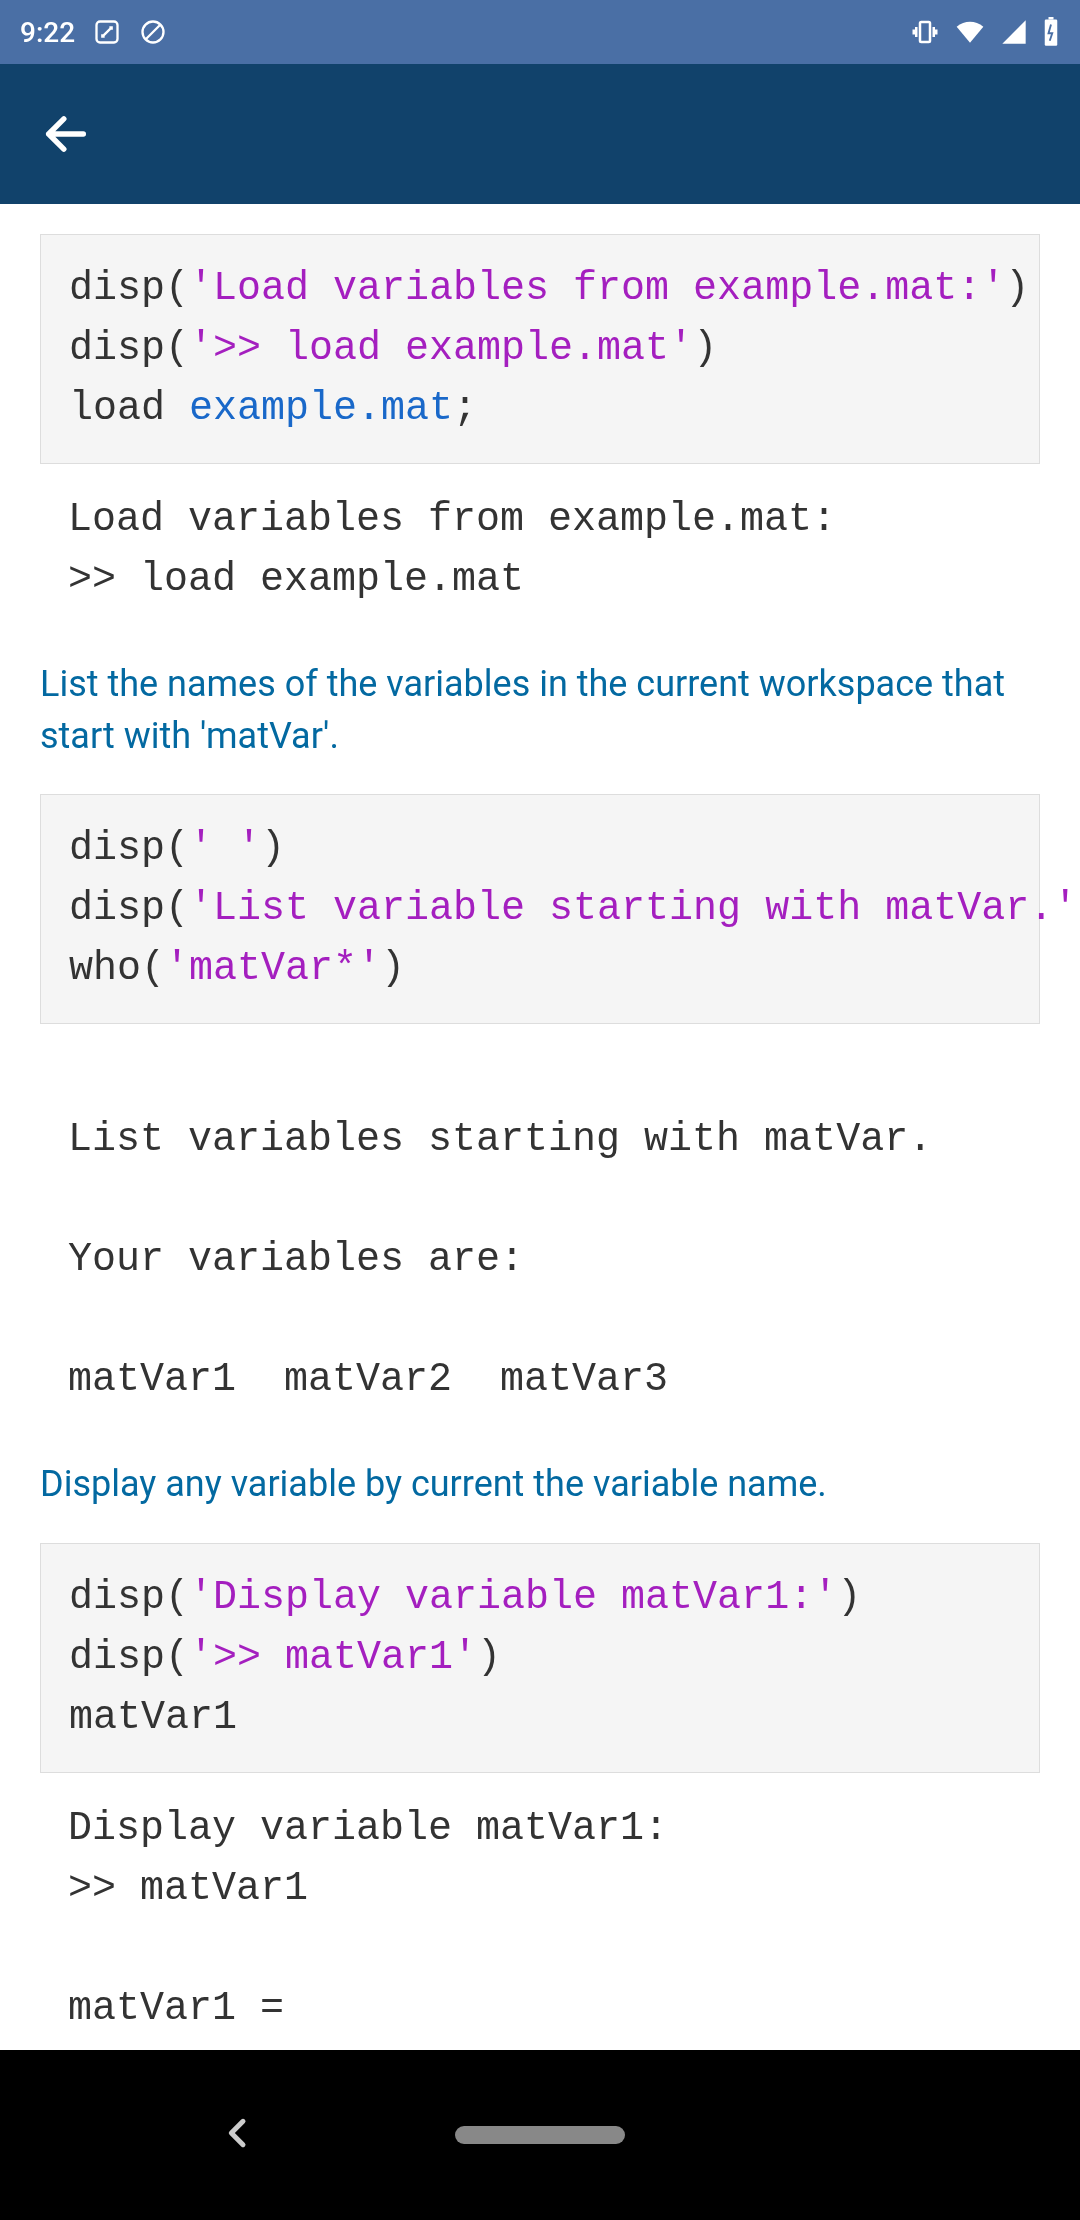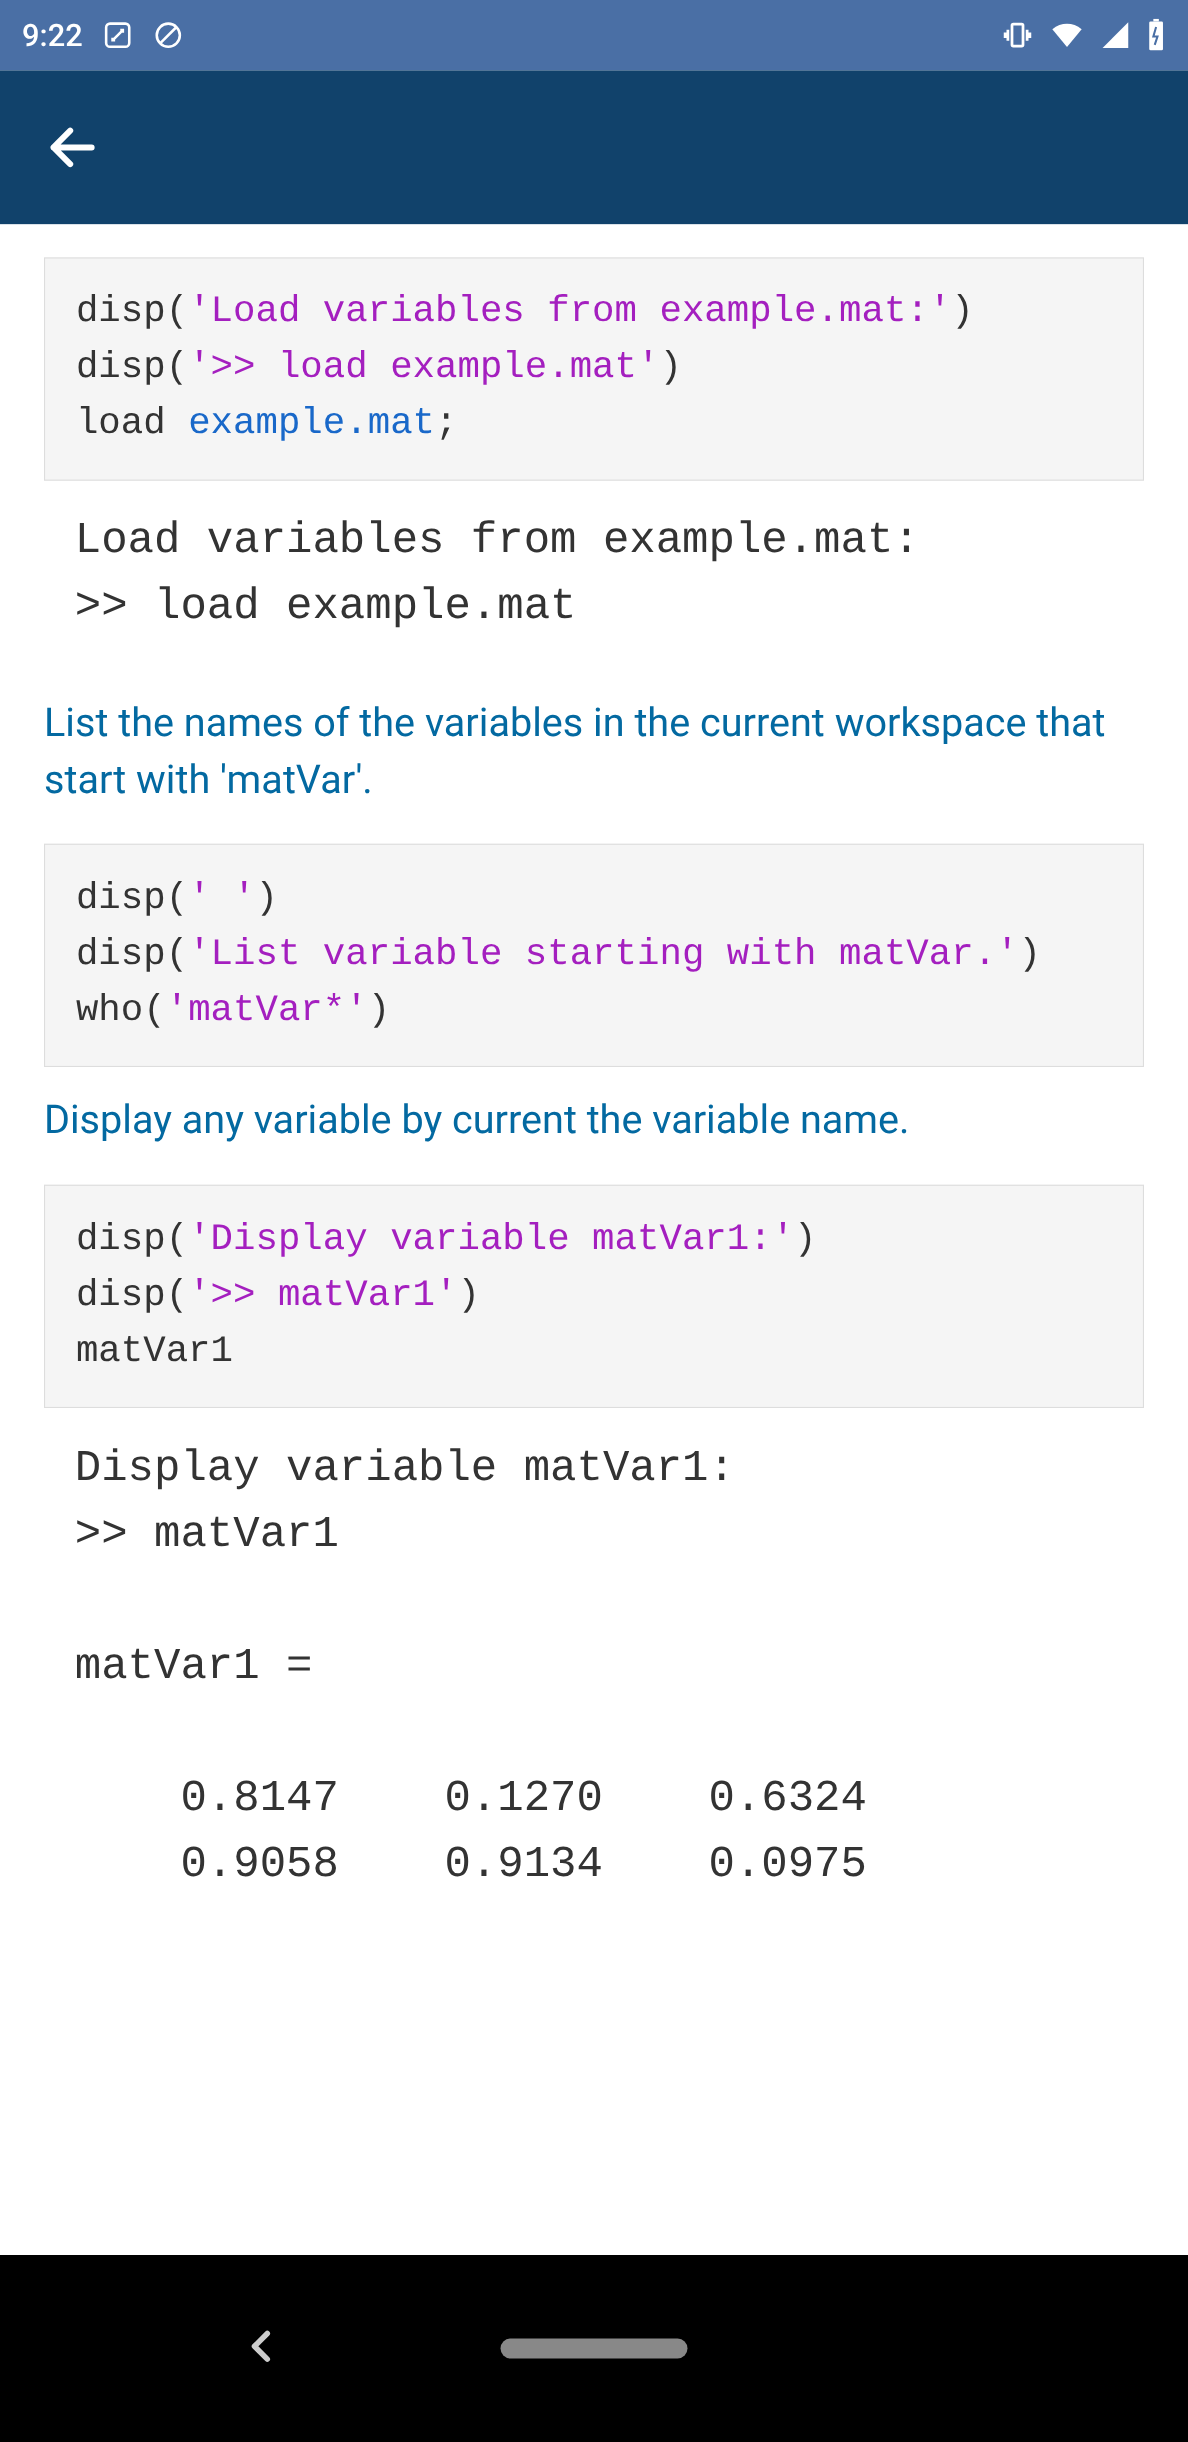--- a/index.html
+++ b/index.html
@@ -12,21 +12,21 @@
   .status-right { display: flex; align-items: center; gap: 14px; }
   .status-time { font-weight: 500; }
   .status-icon svg { display: block; }
 
   
   .app-bar { height: 140px; background: #11426b; display: flex; align-items: center; padding: 0 30px; }
   .back-btn { width: 72px; height: 72px; display: flex; align-items: center; justify-content: center; color: #fff; cursor: pointer; }
 
   
   .content { flex: 1; background: #fff; padding: 30px 40px 0 40px; overflow: hidden; color: #333; }
-  .code-block { background: #f5f5f5; border: 1px solid #ddd; padding: 24px 28px; font-family: "Courier New", monospace; font-size: 34px; line-height: 1.5; white-space: pre; margin-bottom: 22px; color: #333; }
+  .code-block { background: #f5f5f5; border: 1px solid #ddd; padding: 24px 28px; font-family: "Courier New", monospace; font-size: 40px; line-height: 1.5; white-space: pre; margin-bottom: 22px; color: #333; }
   .output-block { font-family: "Courier New", monospace; font-size: 40px; line-height: 1.5; white-space: pre; padding: 4px 28px; margin-bottom: 44px; color: #333; }
   .prose { font-family: Roboto, Arial, sans-serif; font-size: 36px; line-height: 1.45; padding: 0 0; margin-bottom: 32px; color: #0369a1; }
   .tok-kw { color: #333; }
   .tok-str { color: #a41fbf; }
   .tok-id { color: #333; }
   .cmd-load { color: #1968c9; }
 
   
   .nav-bar { height: 170px; background: #000; display: flex; align-items: center; justify-content: space-around; padding: 0 120px; }
   .nav-back { color: #ccc; }
@@ -97,20 +97,27 @@
 
     <div class="output-block">Load variables from example.mat:
 &gt;&gt; load example.mat</div>
 
     <div class="prose">List the names of the variables in the current workspace that start with 'matVar'.</div>
 
     <div class="code-block"><span class="tok-kw">disp(</span><span class="tok-str">' '</span><span class="tok-kw">)</span>
 <span class="tok-kw">disp(</span><span class="tok-str">'List variable starting with matVar.'</span><span class="tok-kw">)</span>
 <span class="tok-kw">who(</span><span class="tok-str">'matVar*'</span><span class="tok-kw">)</span></div>
 
+    <div class="output-block"> 
+List variables starting with matVar.
+
+Your variables are:
+
+matVar1  matVar2  matVar3  
+</div>
 
     <div class="prose">Display any variable by current the variable name.</div>
 
     <div class="code-block"><span class="tok-kw">disp(</span><span class="tok-str">'Display variable matVar1:'</span><span class="tok-kw">)</span>
 <span class="tok-kw">disp(</span><span class="tok-str">'&gt;&gt; matVar1'</span><span class="tok-kw">)</span>
 <span class="tok-id">matVar1</span></div>
 
     <div class="output-block">Display variable matVar1:
 &gt;&gt; matVar1
 

